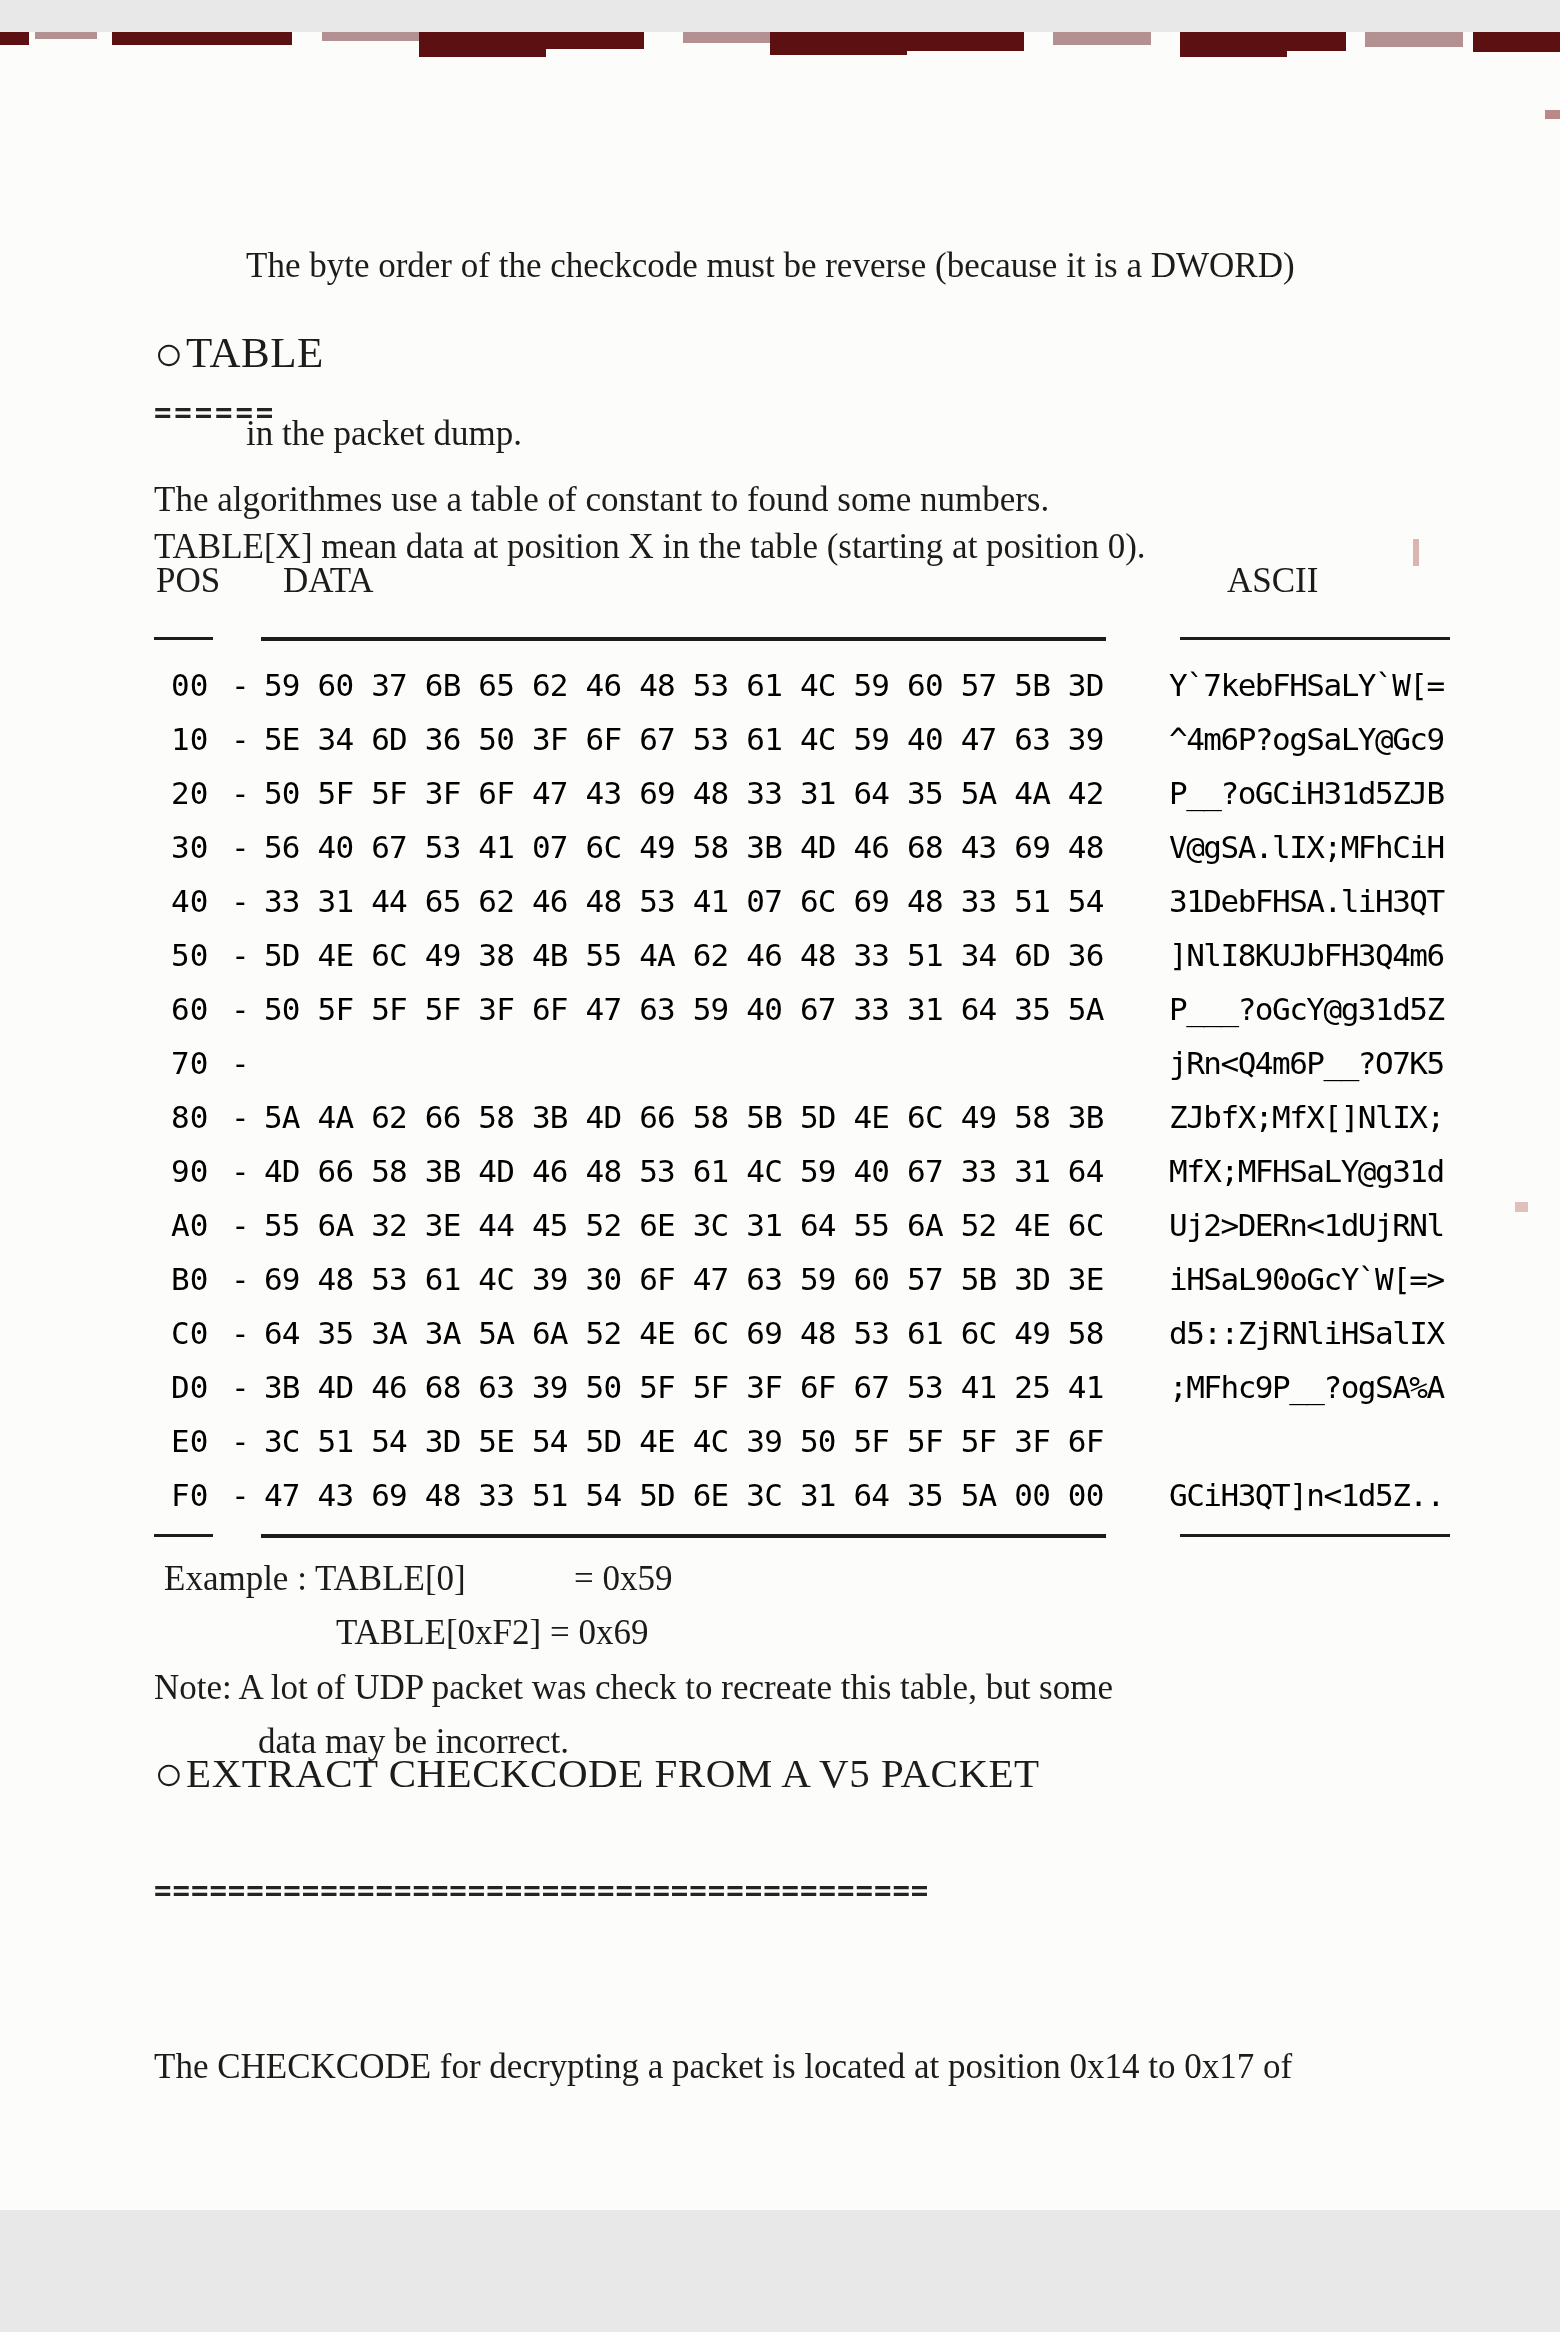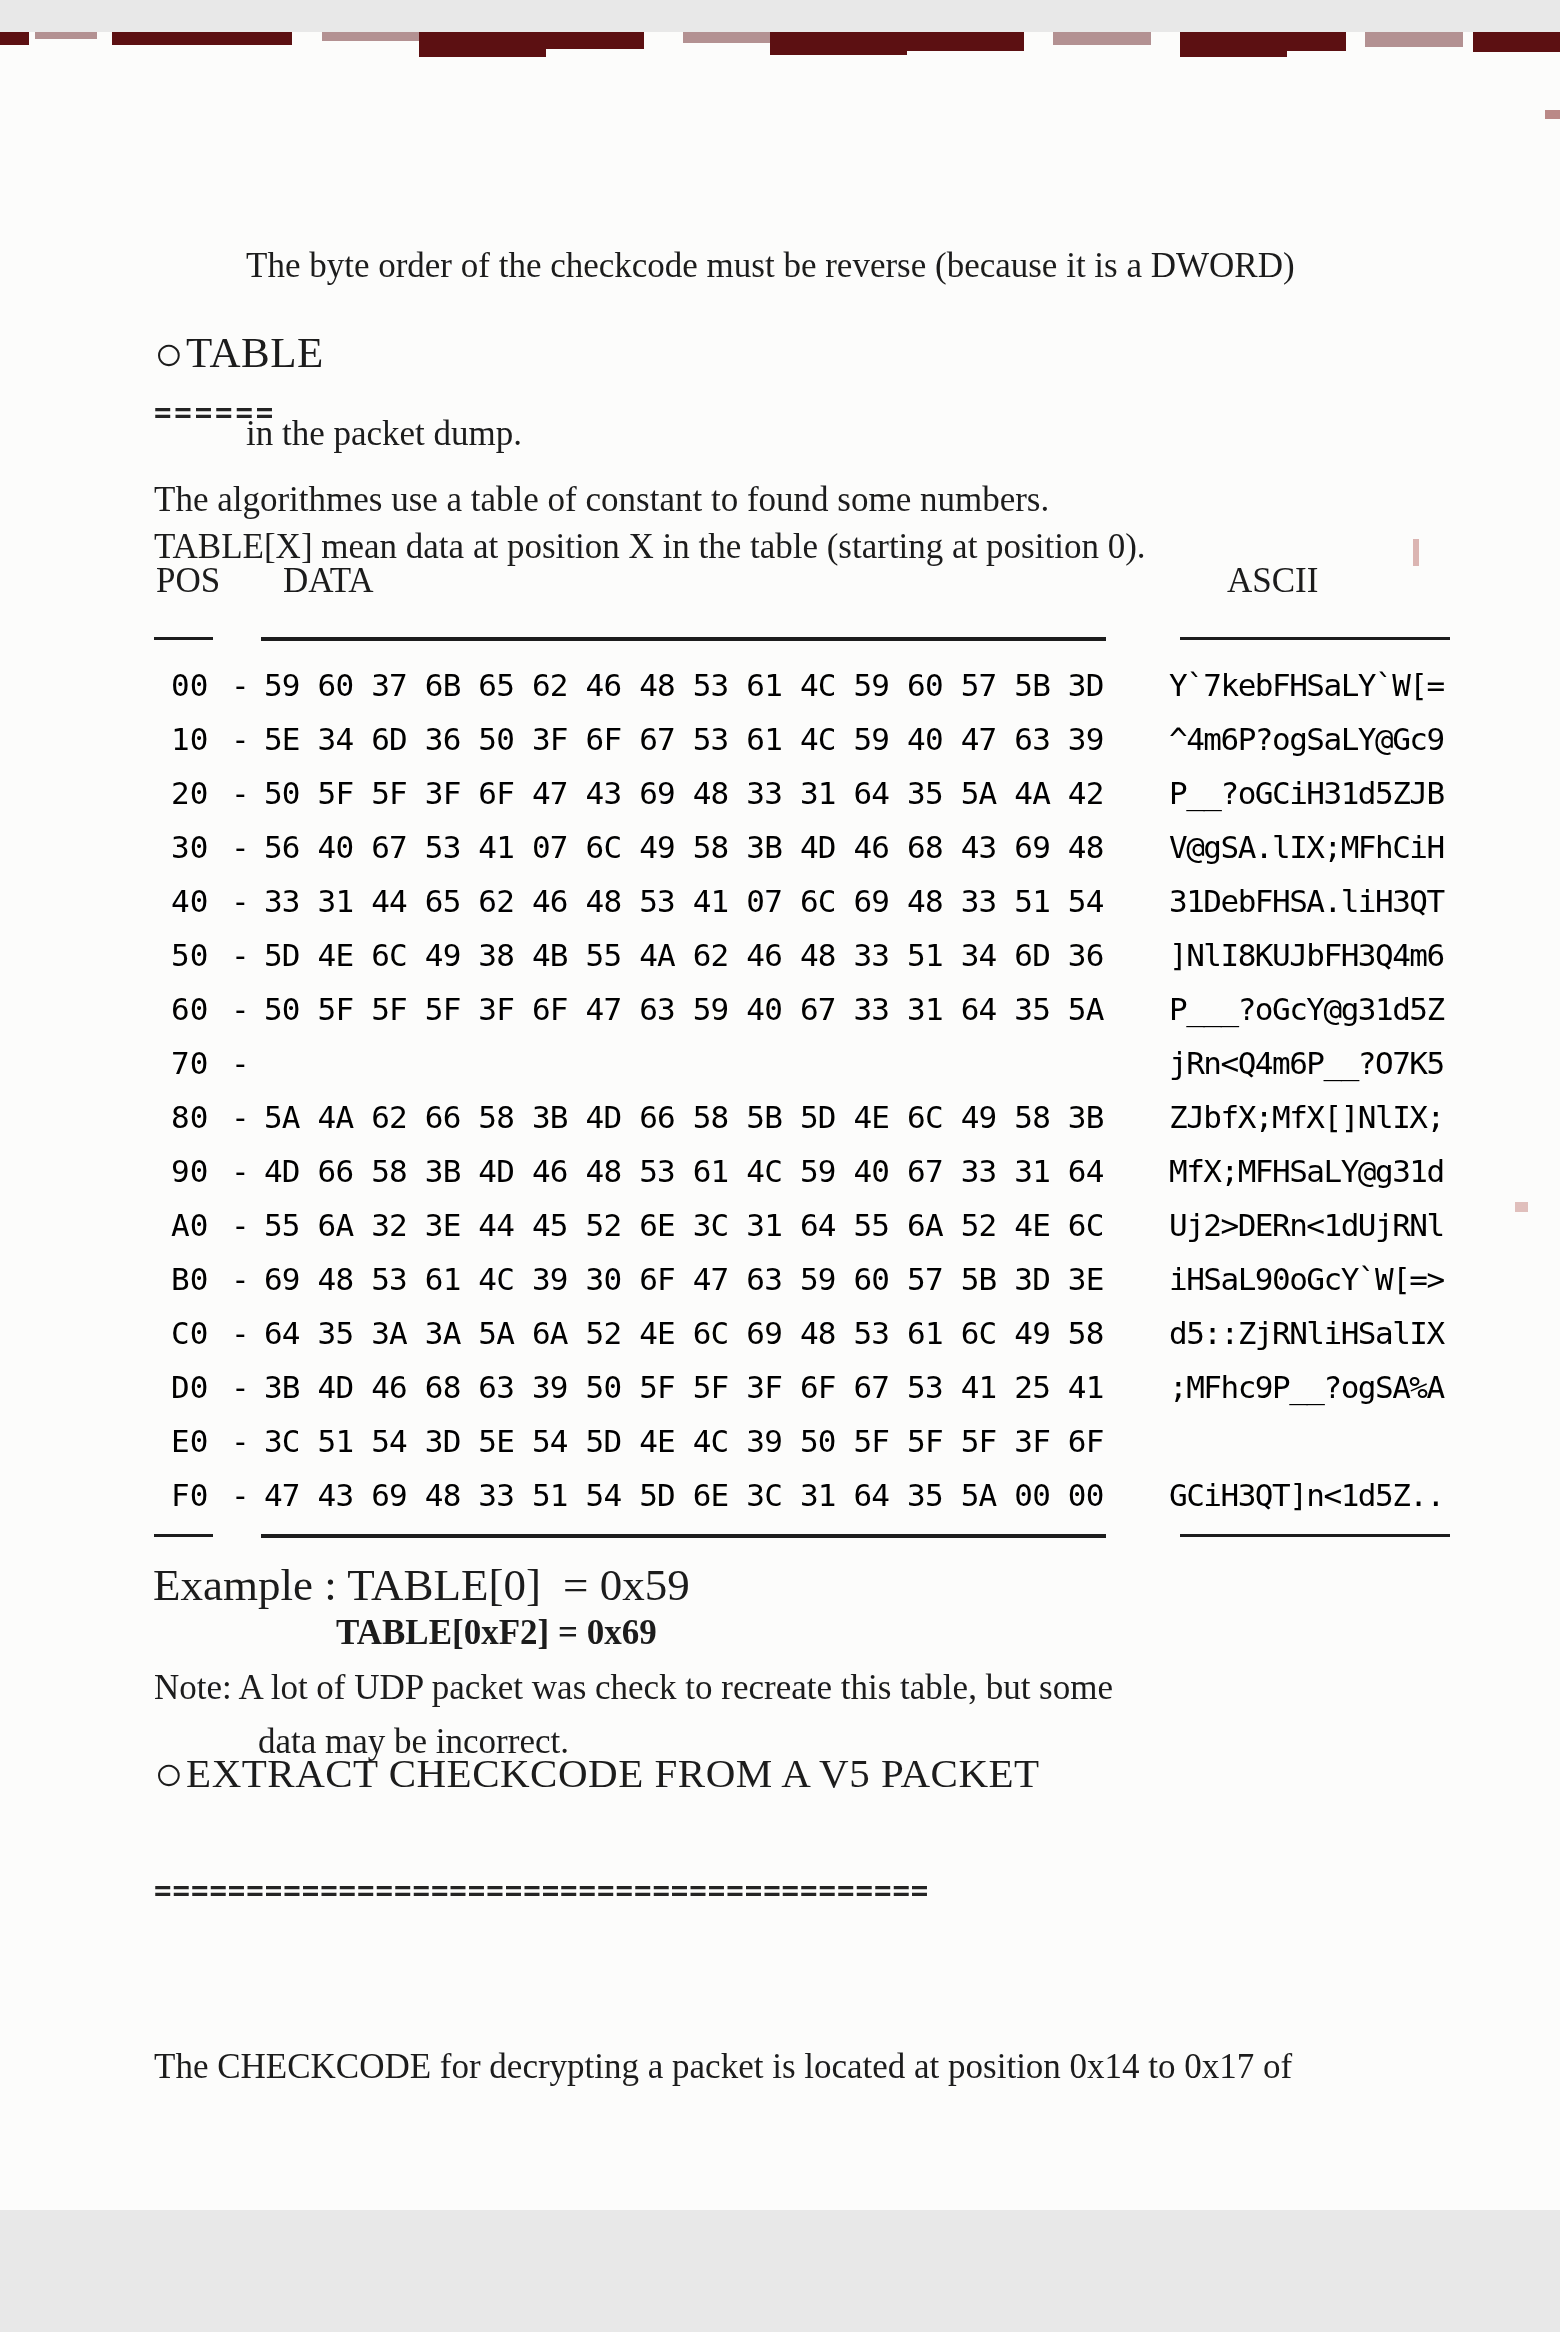--- a/index.html
+++ b/index.html
@@ -47,23 +47,23 @@
   
   .rows { position:absolute; left:0; top:626px; width:100%; }
   .hexrow { position:relative; height:54px;
             font-family:"DejaVu Sans Mono", monospace; font-size:31px; color:#000000;
             line-height:54px; white-space:pre; }
   .hexrow .c-pos   { position:absolute; left:171px; }
   .hexrow .c-dash  { position:absolute; left:231px; }
   .hexrow .c-hex   { position:absolute; left:264px; letter-spacing:-0.8px; }
   .hexrow .c-ascii { position:absolute; left:1169px; letter-spacing:-1.5px; }
   
-  .example-line1 { position:absolute; left:153px; top:1527px; font-size:45px; white-space:pre; }
+  .example-line1 { position:absolute; left:164px; top:1527px; font-size:35px; white-space:pre; }
   .example-line1 .val { position:absolute; left:410px; white-space:pre; }
-  .example-line2 { position:absolute; left:336px; top:1581px; font-size:35px; white-space:pre;font-weight:bold; }
+  .example-line2 { position:absolute; left:336px; top:1581px; font-size:35px; white-space:pre; }
   .note-line1 { position:absolute; left:154px; top:1636px; font-size:35px; white-space:pre; }
   .note-line2 { position:absolute; left:258px; top:1690px; font-size:35px; white-space:pre; }
   
   .extract-body { position:absolute; left:154px; top:1900px; width:1346px;
                   font-size:35px; line-height:54px; white-space:pre; }
   
   .pageno { position:absolute; left:812px; top:2181px;
             font-family:"Liberation Sans", sans-serif; font-weight:bold; font-style:italic;
             font-size:45px; color:#161616; transform:skewX(-6deg); }
   .pageno-smudge { position:absolute; left:733px; top:2202px; width:80px; height:33px;

